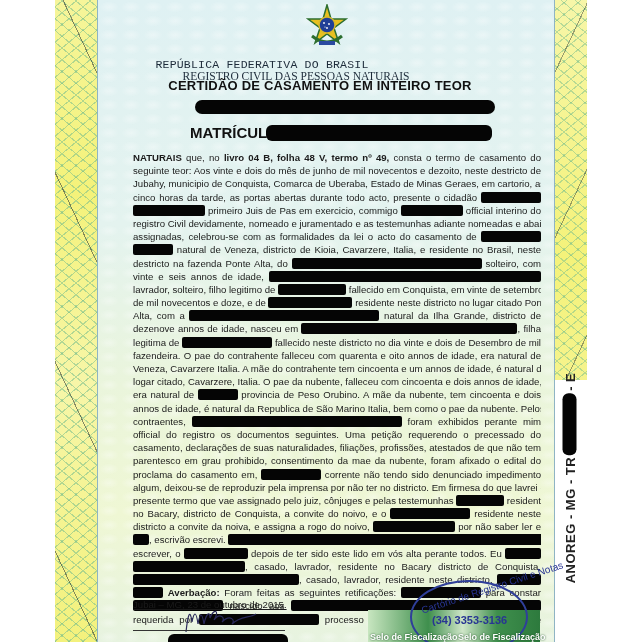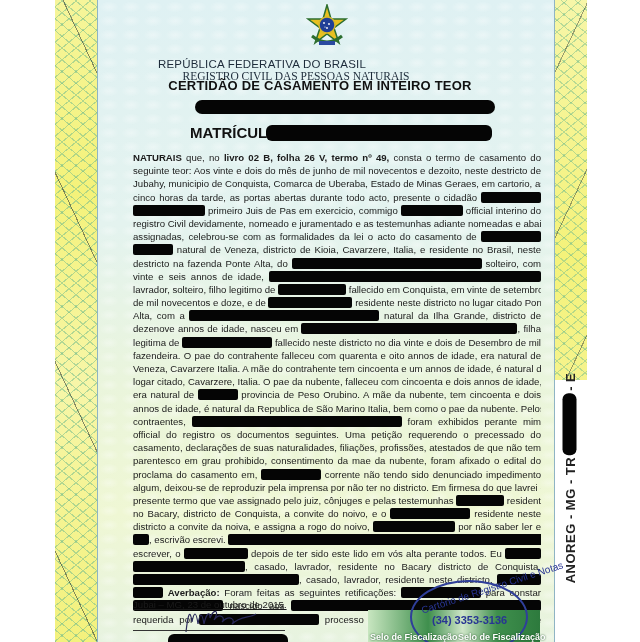--- a/index.html
+++ b/index.html
@@ -39,21 +39,21 @@
       background:
         radial-gradient(ellipse 14px 8px at 50% 50%, rgba(255,255,255,0.35), transparent 70%) 0 0/22px 14px,
         linear-gradient(180deg, #dff1f3 0%, #e4f3ef 35%, #eaf5dc 60%, #eff7d4 80%, #e7f3e0 100%);
     }
 
     .coat {
       position: absolute; left: 304px; top: 4px; width: 46px; height: 46px;
     }
     .hdr1 {
       position: absolute; left: 0; width: 524px; top: 58px; text-align: center;
-      font-family: Liberation Sans, sans-serif; font-size: 11.5px; color: #1d2b3a; letter-spacing: 0.2px;
+      font-family: Liberation Mono, monospace; font-size: 11.5px; color: #1d2b3a; letter-spacing: 0.2px;
     }
     .hdr2 {
       position: absolute; left: 0; width: 592px; top: 70px; text-align: center;
       font-family: "Liberation Serif", serif; font-size: 11.5px; color: #1d2b3a;
     }
     .title {
       position: absolute; left: 0; width: 640px; top: 78px; text-align: center;
       font-family: "Liberation Sans", sans-serif; font-weight: bold; font-size: 13px; color: #111; letter-spacing: 0.2px;
     }
     .redact { position: absolute; background: #050505; border-radius: 3px; }
@@ -118,21 +118,21 @@
 
 <div class="hdr1">REPÚBLICA FEDERATIVA DO BRASIL</div>
 <div class="hdr2">REGISTRO CIVIL DAS PESSOAS NATURAIS</div>
 <div class="title">CERTIDÃO DE CASAMENTO EM INTEIRO TEOR</div>
 
 <div class="redact" style="left:195px; top:100px; width:300px; height:14px; border-radius:8px;"></div>
 <div class="matricula">MATRÍCULA:</div>
 <div class="redact" style="left:266px; top:125px; width:226px; height:16px; border-radius:6px;"></div>
 
 <div class="body-text" id="body-text">
-    <span class="ln"><span class="b">NATURAIS</span> que, no <span class="b">livro 02 B, folha 26 V, termo nº 49,</span> consta o termo de casamento do</span>
+    <span class="ln"><span class="b">NATURAIS</span> que, no <span class="b">livro 04 B, folha 48 V, termo nº 49,</span> consta o termo de casamento do</span>
     <span class="ln">seguinte teor: Aos vinte e dois do mês de junho de mil novecentos e dezoito, neste destricto de</span>
     <span class="ln">Jubahy, municipio de Conquista, Comarca de Uberaba, Estado de Minas Geraes, em cartorio, as</span>
     <span class="ln">cinco horas da tarde, as portas abertas durante todo acto, presente o cidadão <span class="r" style="width: 60px;"></span></span>
     <span class="ln"><span class="r" style="width: 72px;"></span> primeiro Juis de Pas em exercicio, commigo <span class="r" style="width: 62px;"></span> official interino do</span>
     <span class="ln">registro Civil devidamente, nomeado e juramentado e as testemunhas adiante nomeadas e abaixo</span>
     <span class="ln">assignadas, celebrou-se com as formalidades da lei o acto do casamento de <span class="r" style="width: 60px;"></span></span>
     <span class="ln"><span class="r" style="width: 40px;"></span> natural de Veneza, districto de Kioia, Cavarzere, Italia, e residente no Brasil, neste</span>
     <span class="ln">destricto na fazenda Ponte Alta, do <span class="r" style="width: 190px;"></span> solteiro, com</span>
     <span class="ln">vinte e seis annos de idade, <span class="r" style="width: 272px;"></span></span>
     <span class="ln">lavrador, solteiro, filho legitimo de <span class="r" style="width: 68px;"></span> fallecido em Conquista, em vinte de setembro</span>

